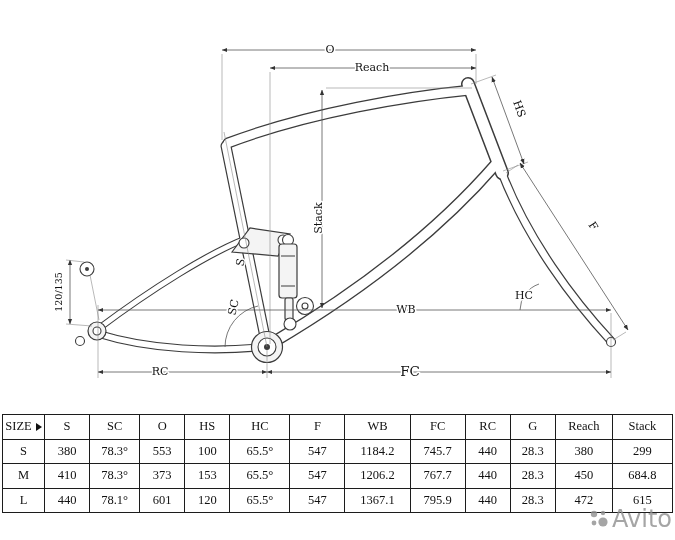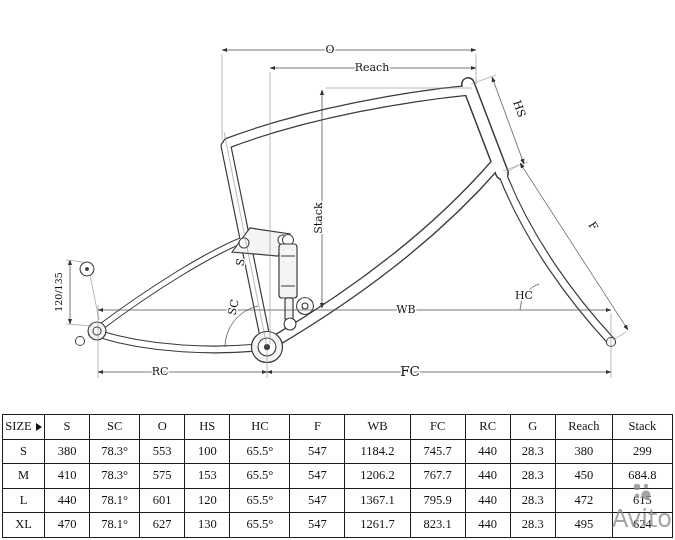--- a/index.html
+++ b/index.html
@@ -23,21 +23,21 @@
         font:12.5px "Liberation Serif",serif;color:#111;}
   th,td{border:1px solid #1c1c1c;text-align:center;vertical-align:middle;
         height:23.5px;padding:0;font-weight:normal;overflow:hidden;white-space:nowrap;}
   th{position:relative;}
   .tri{display:inline-block;width:0;height:0;margin-left:4px;
        border-top:4px solid transparent;border-bottom:4px solid transparent;
        border-left:6px solid #111;vertical-align:middle;}
   
   .watermark{position:absolute;right:3px;bottom:7px;display:flex;align-items:center;
              gap:2px;color:#8f8f8f;opacity:.8;font:24px "DejaVu Sans",sans-serif;
-             pointer-events:none;flex-direction:column;}
+             pointer-events:none;}
 </style>
 </head>
 <body>
 
 <div id="page">
 
   <svg id="drawing" width="675" height="414" viewBox="0 0 675 414" xmlns="http://www.w3.org/2000/svg">
     <defs>
       <marker id="arrow" viewBox="0 0 10 10" refX="9.5" refY="5" markerWidth="7" markerHeight="7" orient="auto-start-reverse">
         <path d="M0,1 L10,5 L0,9 Z" fill="#333"></path>
@@ -202,21 +202,21 @@
             <td>745.7</td>
             <td>440</td>
             <td>28.3</td>
             <td>380</td>
             <td>299</td>
           </tr>
           <tr>
             <td>M</td>
             <td>410</td>
             <td>78.3°</td>
-            <td>575</td>
+            <td>373</td>
             <td>153</td>
             <td>65.5°</td>
             <td>547</td>
             <td>1206.2</td>
             <td>767.7</td>
             <td>440</td>
             <td>28.3</td>
             <td>450</td>
             <td>684.8</td>
           </tr>
@@ -227,35 +227,20 @@
             <td>601</td>
             <td>120</td>
             <td>65.5°</td>
             <td>547</td>
             <td>1367.1</td>
             <td>795.9</td>
             <td>440</td>
             <td>28.3</td>
             <td>472</td>
             <td>615</td>
-          </tr>
-          <tr>
-            <td>XL</td>
-            <td>470</td>
-            <td>78.1°</td>
-            <td>627</td>
-            <td>130</td>
-            <td>65.5°</td>
-            <td>547</td>
-            <td>1261.7</td>
-            <td>823.1</td>
-            <td>440</td>
-            <td>28.3</td>
-            <td>495</td>
-            <td>624</td>
           </tr>
         </tbody>
     </table>
   </div>
 
   <div class="watermark">
     <svg width="22" height="22" viewBox="0 0 22 22">
       <circle cx="6" cy="6" r="3.2" fill="#8f8f8f"></circle>
       <circle cx="15" cy="5" r="2.2" fill="#8f8f8f"></circle>
       <circle cx="6" cy="15" r="2.4" fill="#8f8f8f"></circle>

